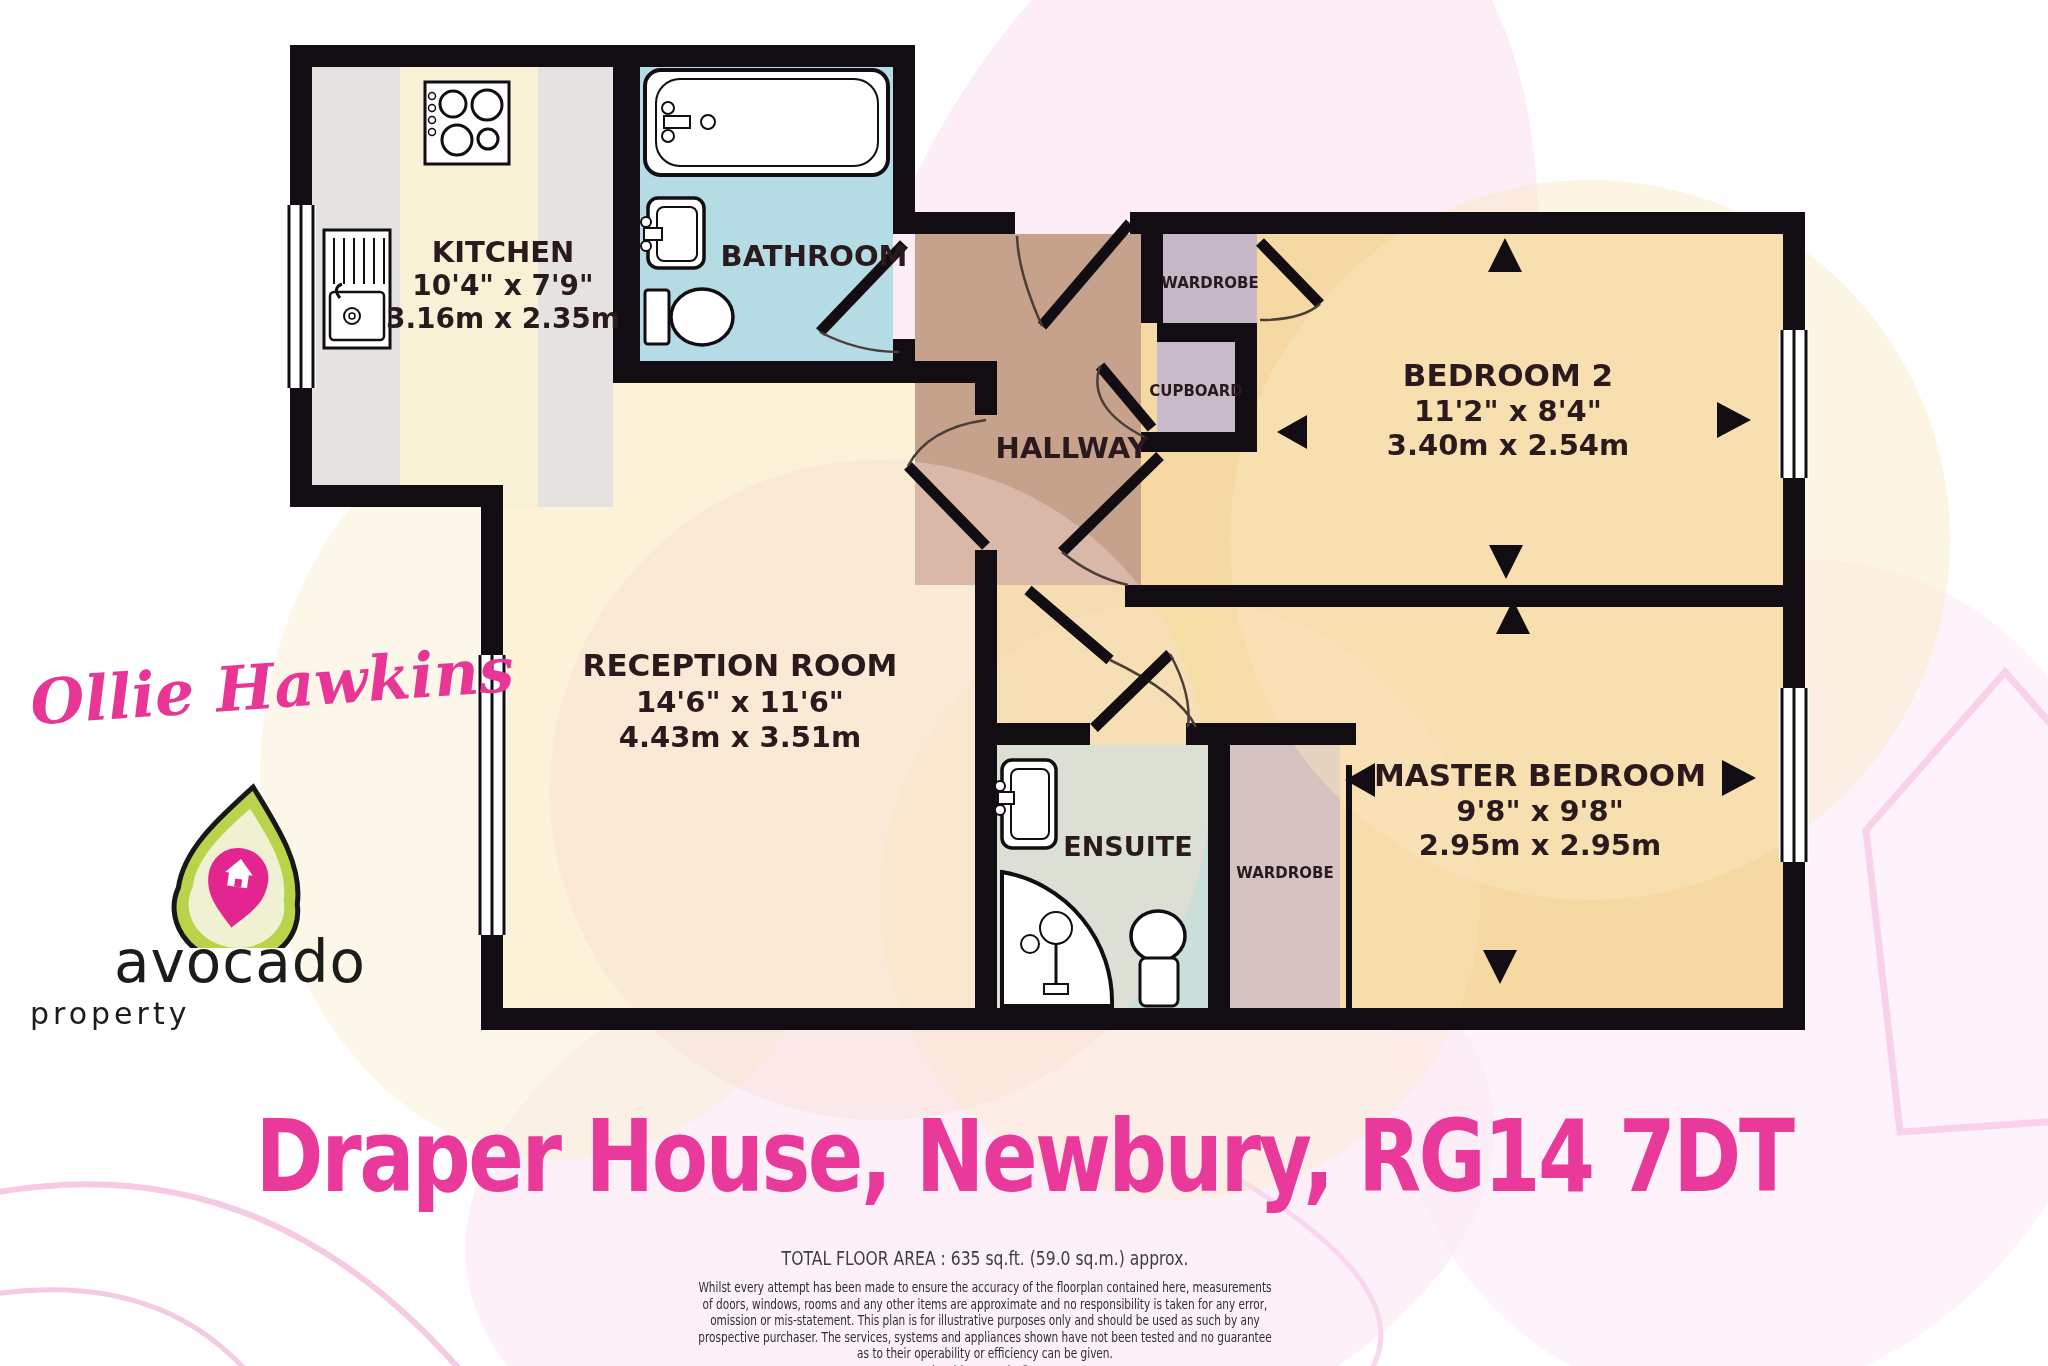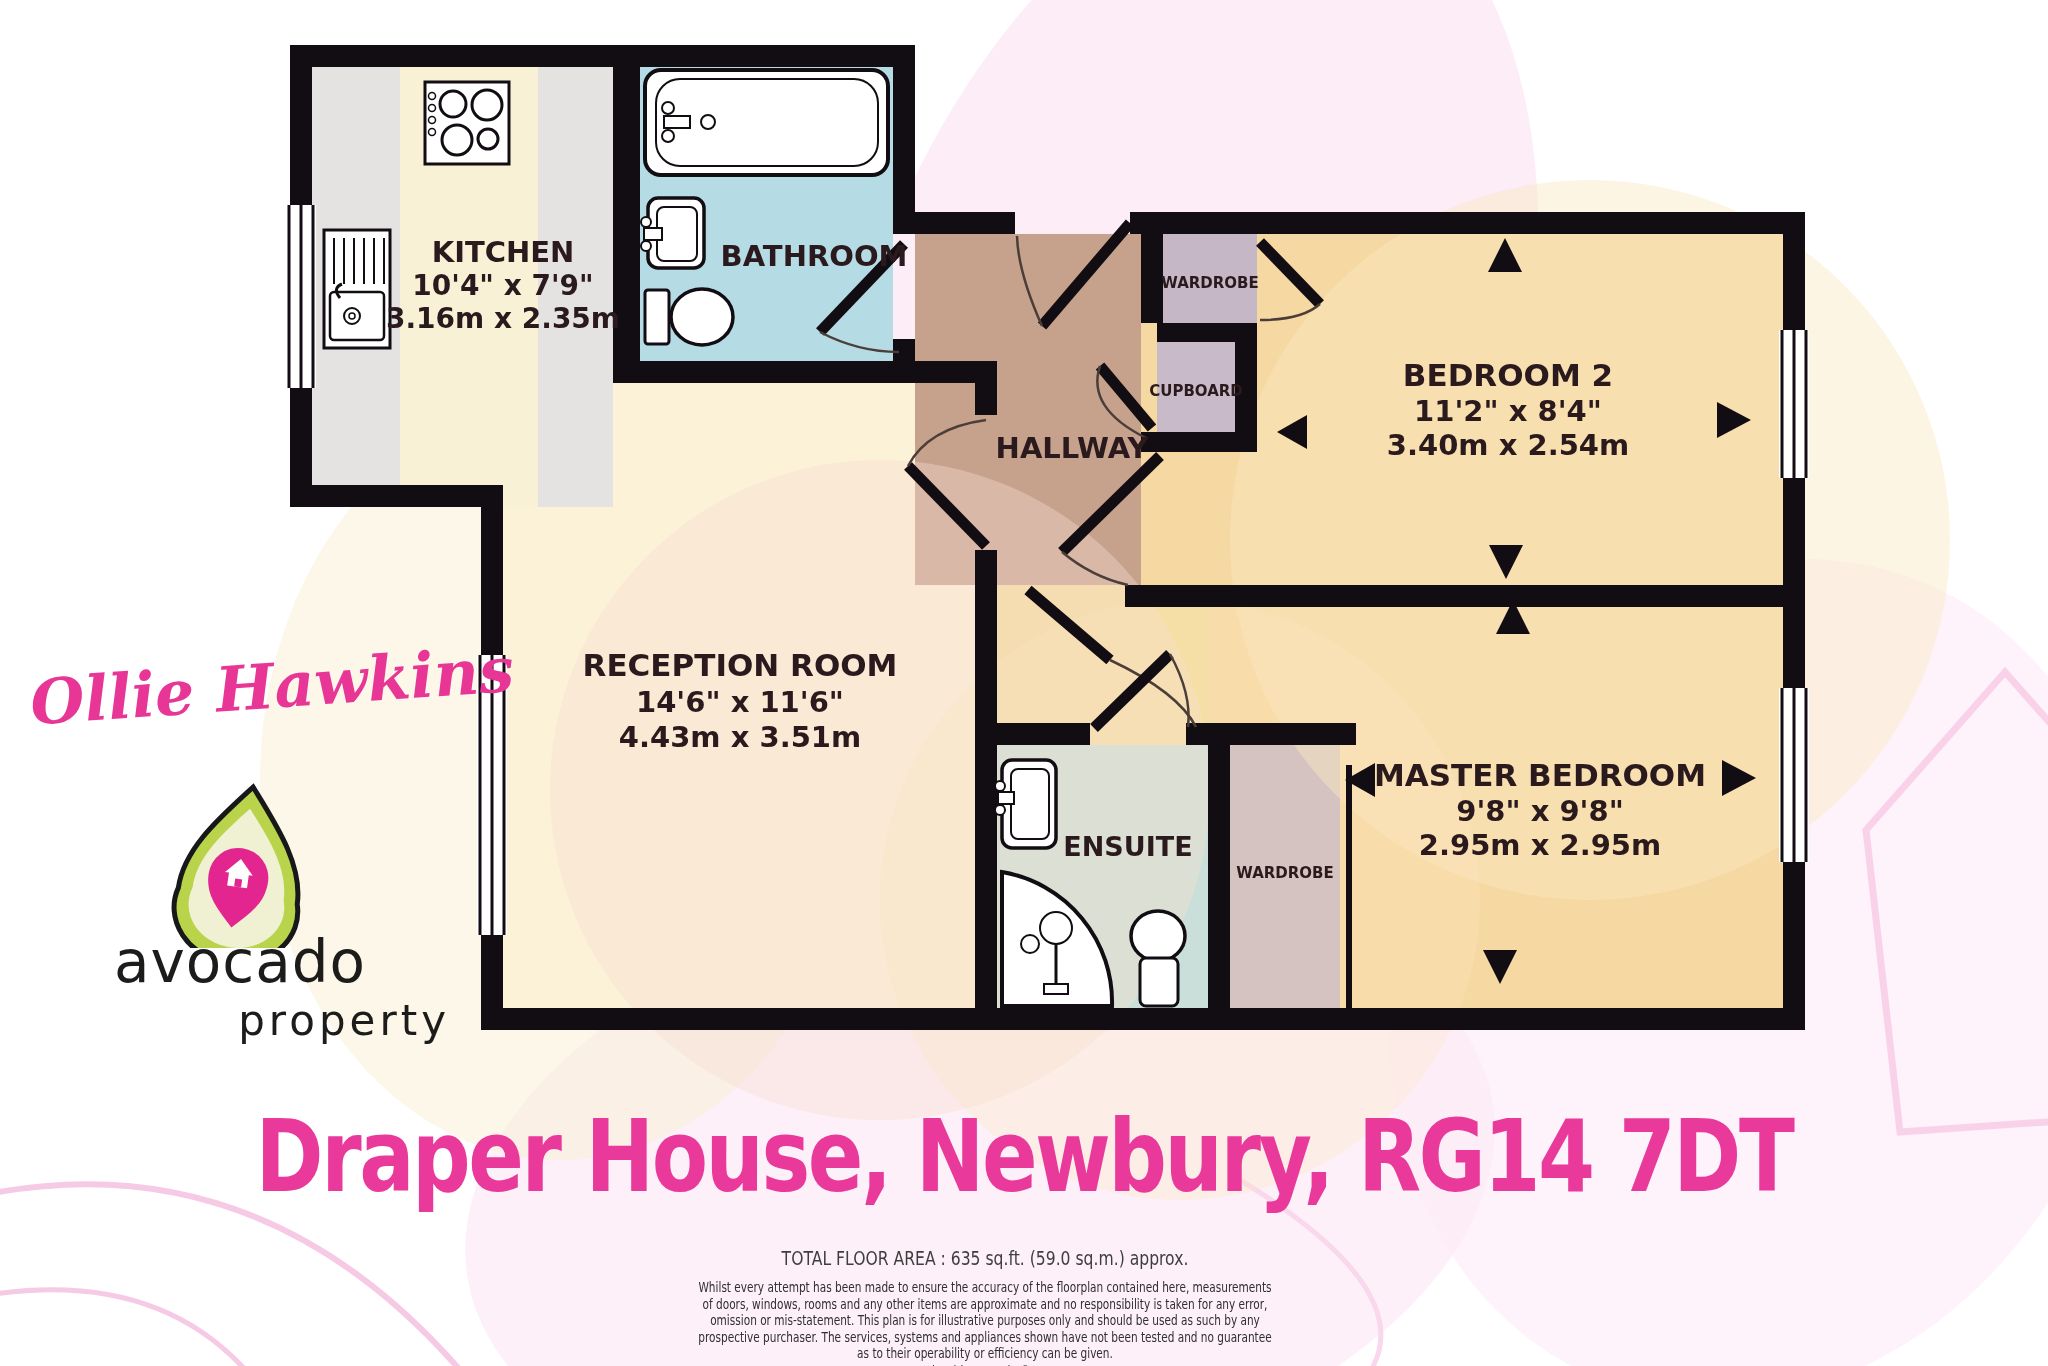--- a/index.html
+++ b/index.html
@@ -18,22 +18,22 @@
   .signature{
     position:absolute;left:30px;top:652px;width:420px;text-align:center;
     font-family:"DejaVu Serif",serif;font-style:italic;font-weight:bold;
     font-size:62px;color:#e73695;transform:rotate(-4deg);white-space:nowrap;
   }
   .brand-name{
     position:absolute;left:30px;top:928px;width:420px;text-align:center;
     font-size:58px;font-weight:normal;color:#1c1c1a;letter-spacing:1px;
   }
   .brand-sub{
-    position:absolute;left:30px;top:996px;width:420px;text-align:right;
-    font-size:42px;font-weight:normal;color:#1c1c1a;letter-spacing:4px;
+    position:absolute;left:30px;top:996px;width:420px;text-align:left;
+    font-size:30px;font-weight:normal;color:#1c1c1a;letter-spacing:4px;
   }
   .logo{position:absolute;left:130px;top:778px;}
   .main-title{
     position:absolute;left:0;top:1098px;width:2048px;text-align:center;
     font-size:100px;font-weight:bold;color:#e93a9c;letter-spacing:-3px;
     transform:scaleX(0.82);transform-origin:center;white-space:nowrap;
   }
   .footer{
     position:absolute;left:0;top:1246px;width:1970px;text-align:center;
     transform:scaleX(0.78);transform-origin:center;color:#2f2f2f;

